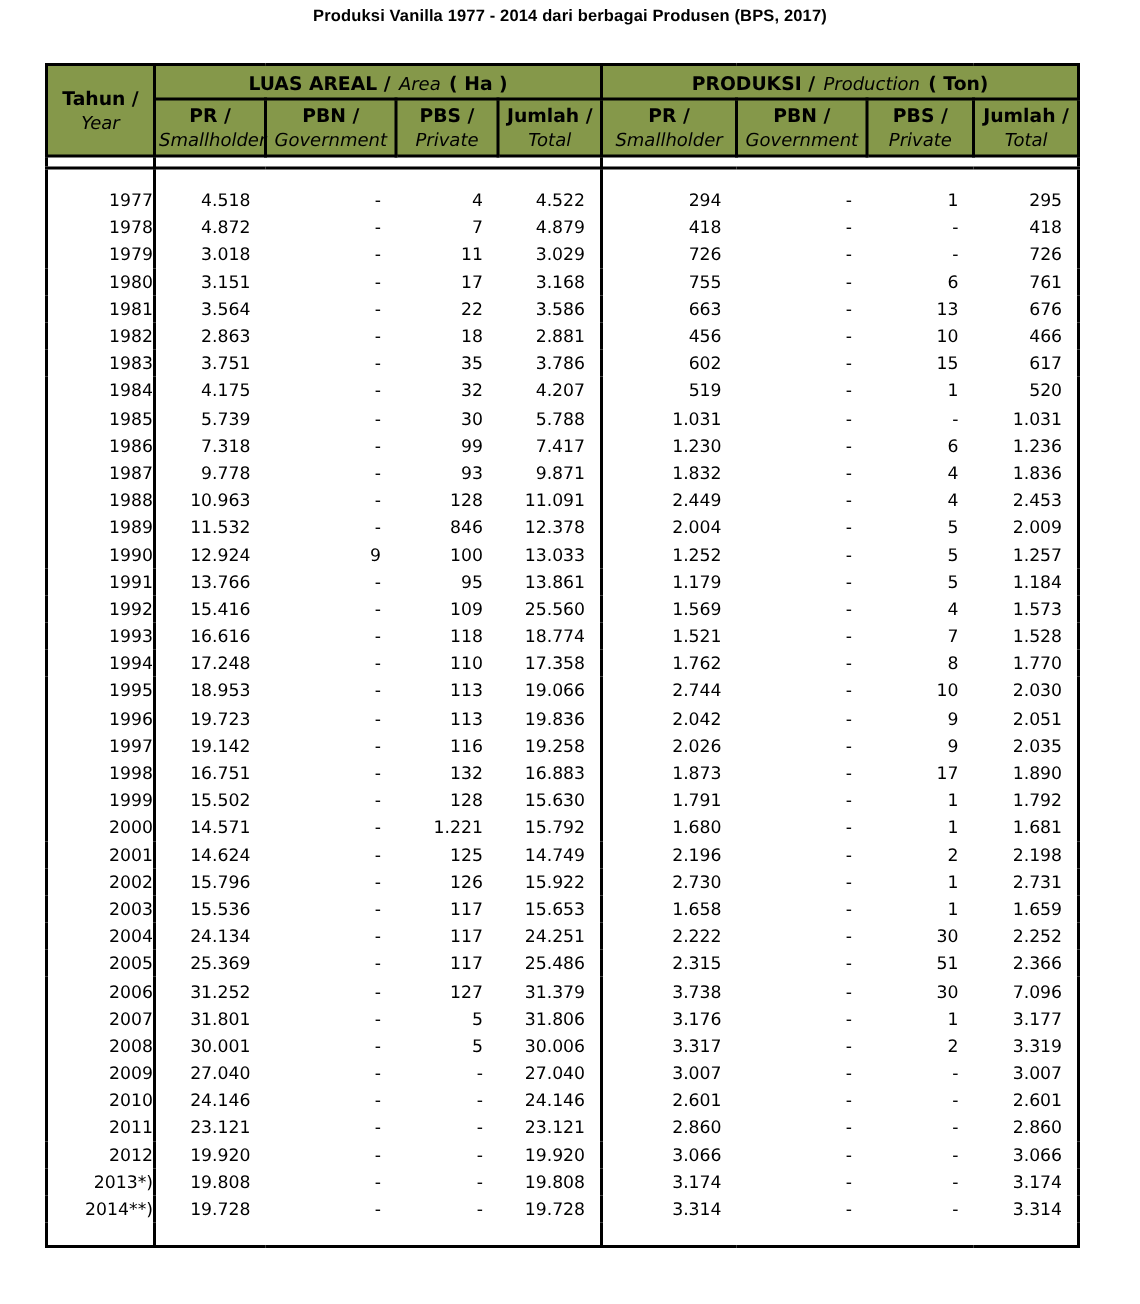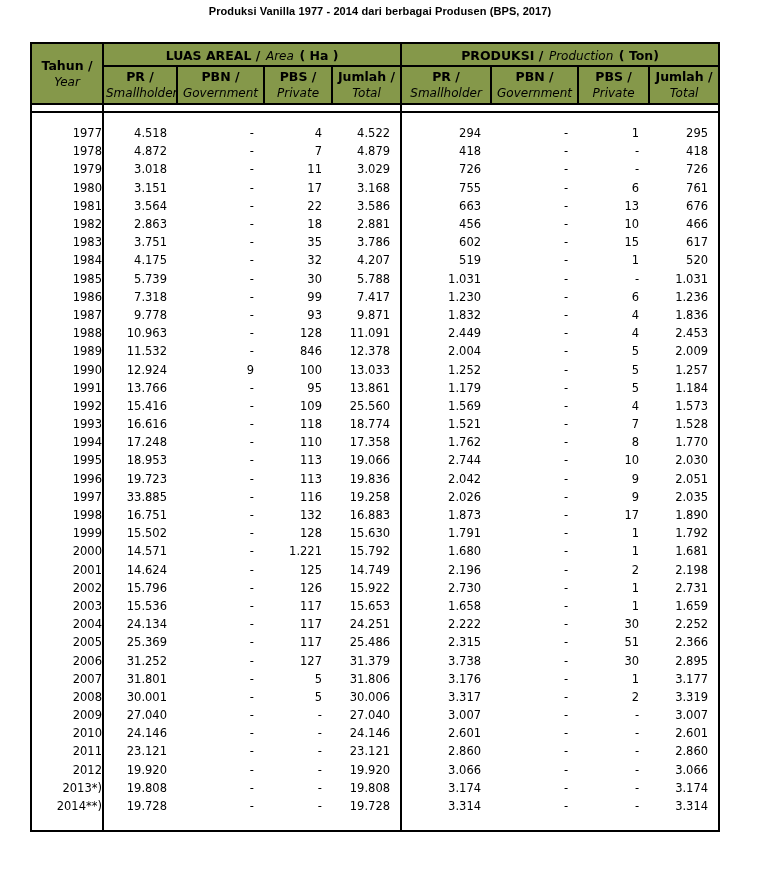--- a/index.html
+++ b/index.html
@@ -343,21 +343,21 @@
         <td class="num">-</td>
         <td class="num">113</td>
         <td class="num vr">19.836</td>
         <td class="num">2.042</td>
         <td class="num">-</td>
         <td class="num">9</td>
         <td class="num">2.051</td>
       </tr>
       <tr>
         <td class="year vr">1997</td>
-        <td class="num">33.885</td>
+        <td class="num">19.142</td>
         <td class="num">-</td>
         <td class="num">116</td>
         <td class="num vr">19.258</td>
         <td class="num">2.026</td>
         <td class="num">-</td>
         <td class="num">9</td>
         <td class="num">2.035</td>
       </tr>
       <tr>
         <td class="year vr">1998</td>
@@ -449,21 +449,21 @@
       </tr>
       <tr>
         <td class="year vr">2006</td>
         <td class="num">31.252</td>
         <td class="num">-</td>
         <td class="num">127</td>
         <td class="num vr">31.379</td>
         <td class="num">3.738</td>
         <td class="num">-</td>
         <td class="num">30</td>
-        <td class="num">2.895</td>
+        <td class="num">7.096</td>
       </tr>
       <tr>
         <td class="year vr">2007</td>
         <td class="num">31.801</td>
         <td class="num">-</td>
         <td class="num">5</td>
         <td class="num vr">31.806</td>
         <td class="num">3.176</td>
         <td class="num">-</td>
         <td class="num">1</td>

